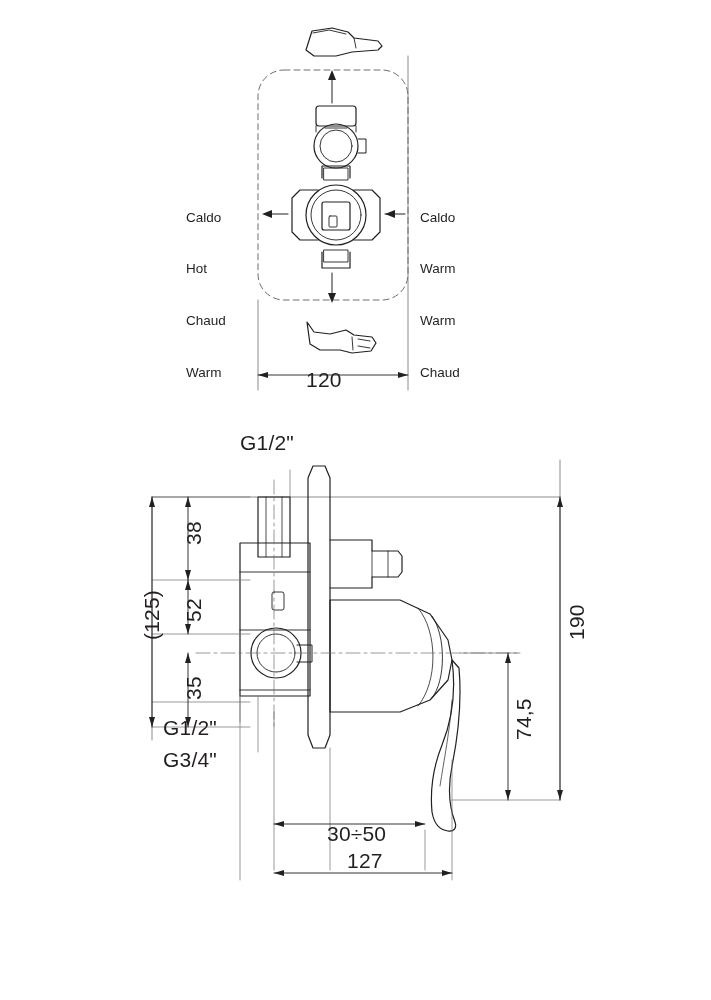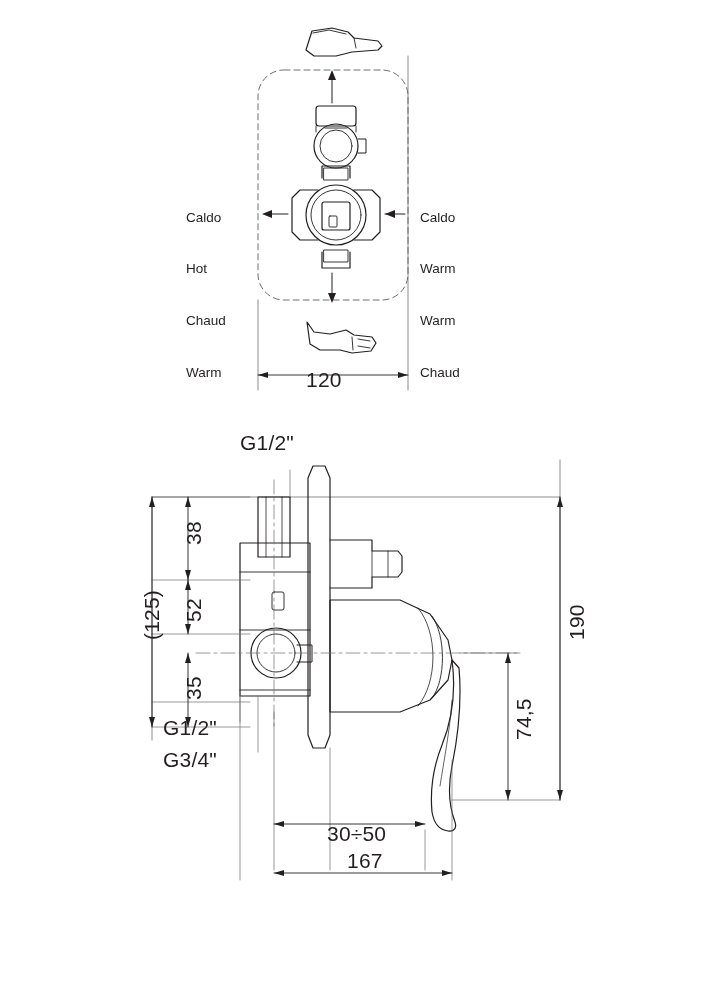--- a/index.html
+++ b/index.html
@@ -214,15 +214,15 @@
   <div class="lbl lbl-dim rot90" style="left:182px; top:700px;">35</div>
   <div class="lbl lbl-dim rot90" style="left:140px; top:640px;">(125)</div>
 
   <div class="lbl lbl-dim rot90" style="left:565px; top:640px;">190</div>
   <div class="lbl lbl-dim rot90" style="left:512px; top:740px;">74,5</div>
 
   <div class="lbl lbl-dim" style="left:163px; top:716px;">G1/2"</div>
   <div class="lbl lbl-dim" style="left:163px; top:748px;">G3/4"</div>
 
   <div class="lbl lbl-dim" style="left:327px; top:798px;margin-top:24px;">30÷50</div>
-  <div class="lbl lbl-dim" style="left:347px; top:849px;">167</div>
+  <div class="lbl lbl-dim" style="left:347px; top:849px;">127</div>
 
 </div>
 
 </body></html>

